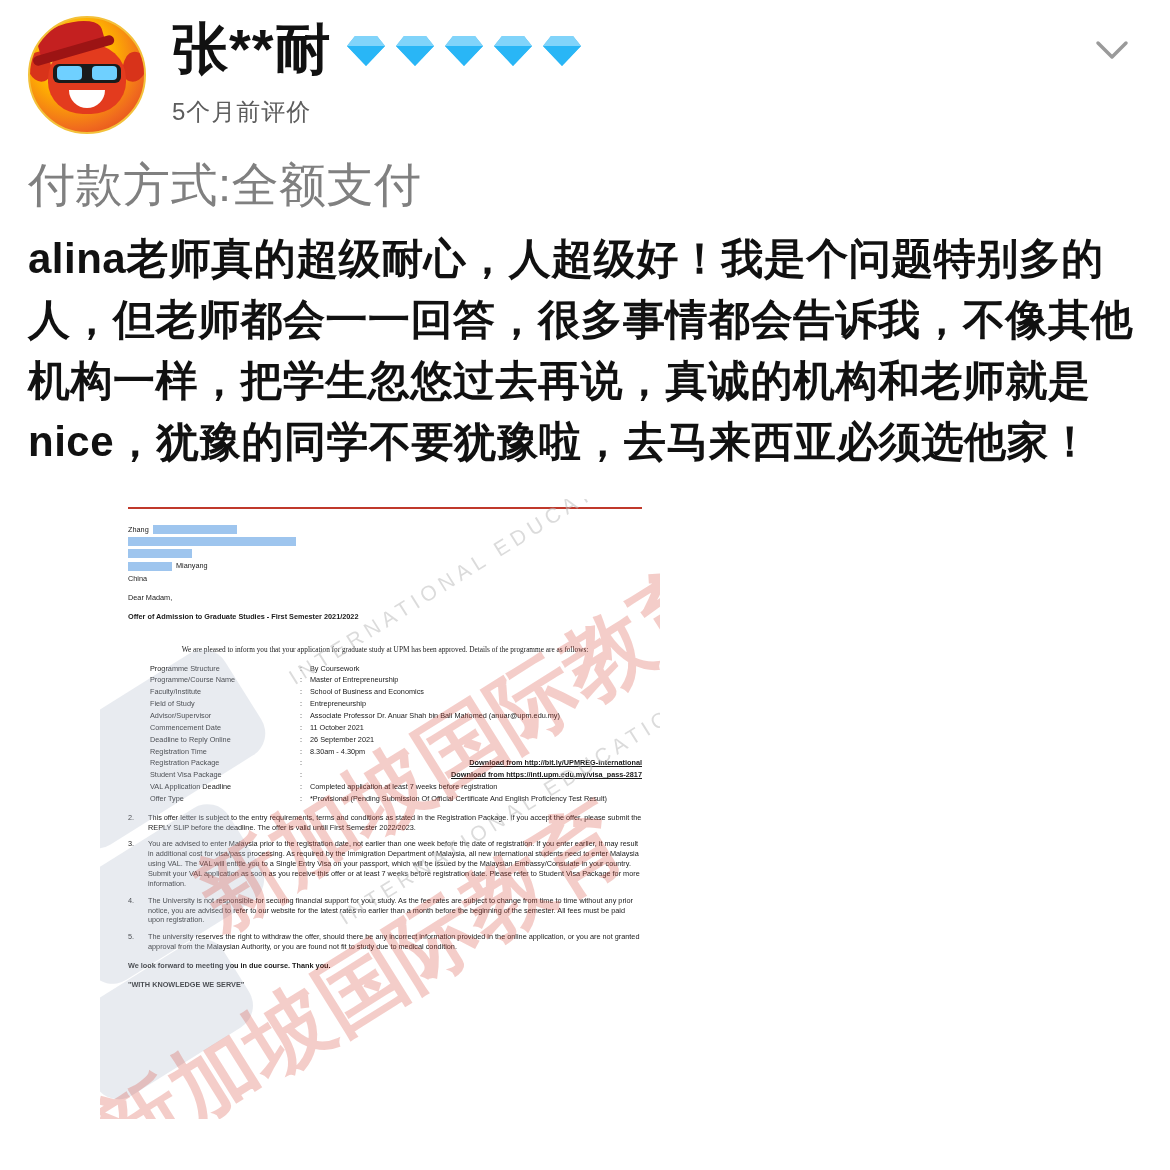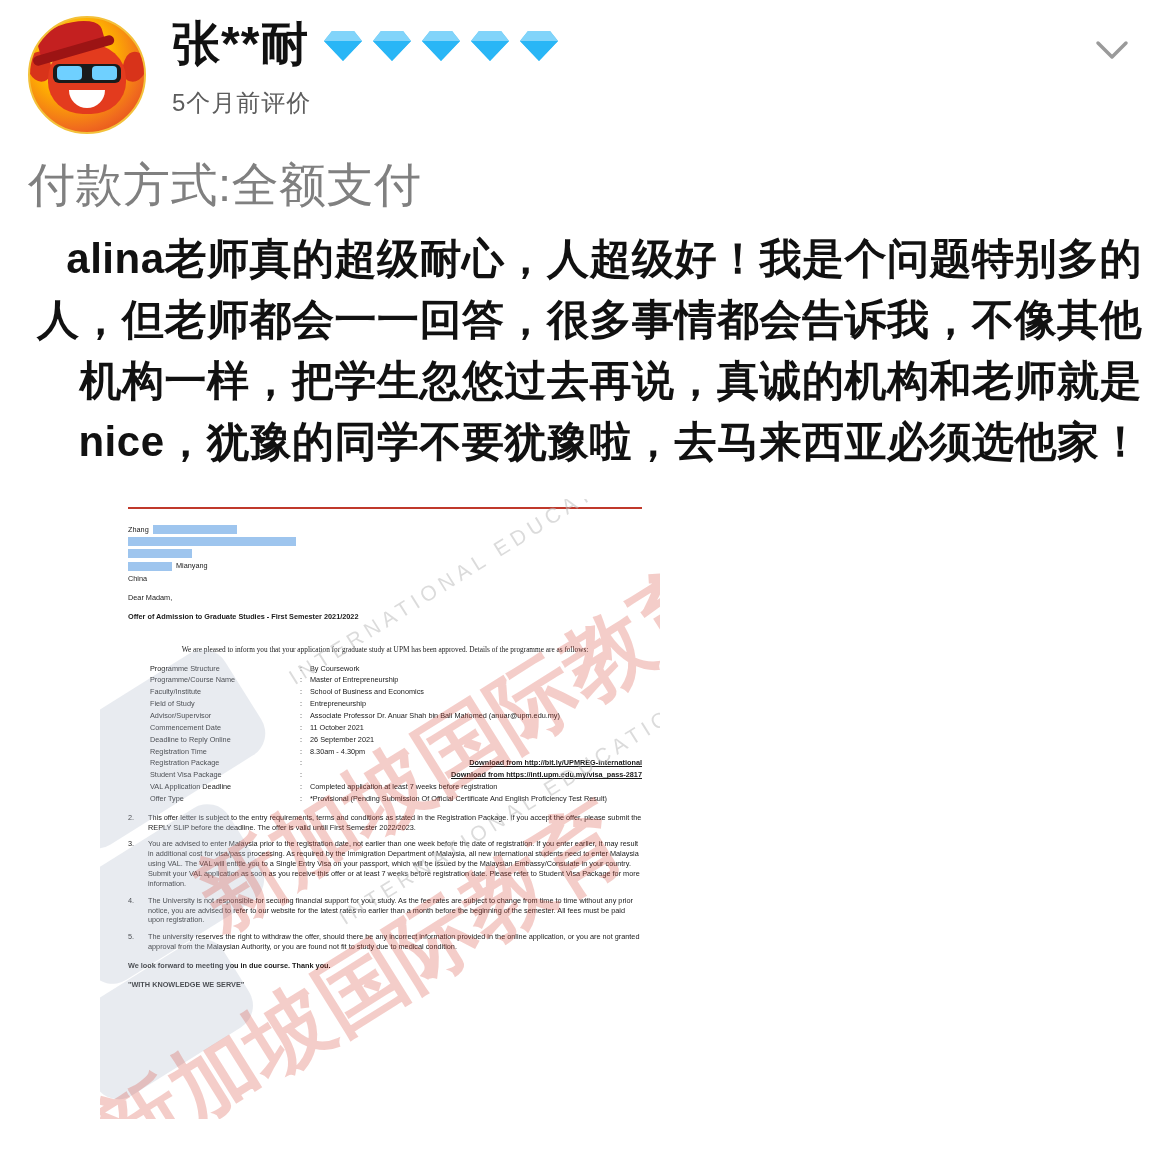--- a/index.html
+++ b/index.html
@@ -114,21 +114,21 @@
     margin-left: 26px;
     flex: 1 1 auto;
     padding-top: 4px;
   }
   .name-row {
     display: flex;
     align-items: center;
     gap: 14px;
   }
   .username {
-    font-size: 48px;
+    font-size: 56px;
     font-weight: bold;
     letter-spacing: 1px;
     color: #111;
     line-height: 1.1;
   }
   .gems {
     display: flex;
     gap: 9px;
     align-items: center;
     margin-top: 4px;
@@ -159,21 +159,20 @@
     color: #808080;
     letter-spacing: 0.5px;
   }
   .review-text {
     margin-top: 12px;
     font-size: 42px;
     line-height: 1.45;
     font-weight: bold;
     color: #111;
     letter-spacing: 0.5px;
-    text-align: right;
   }
   
   .attachment {
     margin-top: 26px;
     margin-left: 72px;
     width: 560px;
     height: 620px;
     background: #ffffff;
     position: relative;
     overflow: hidden;

